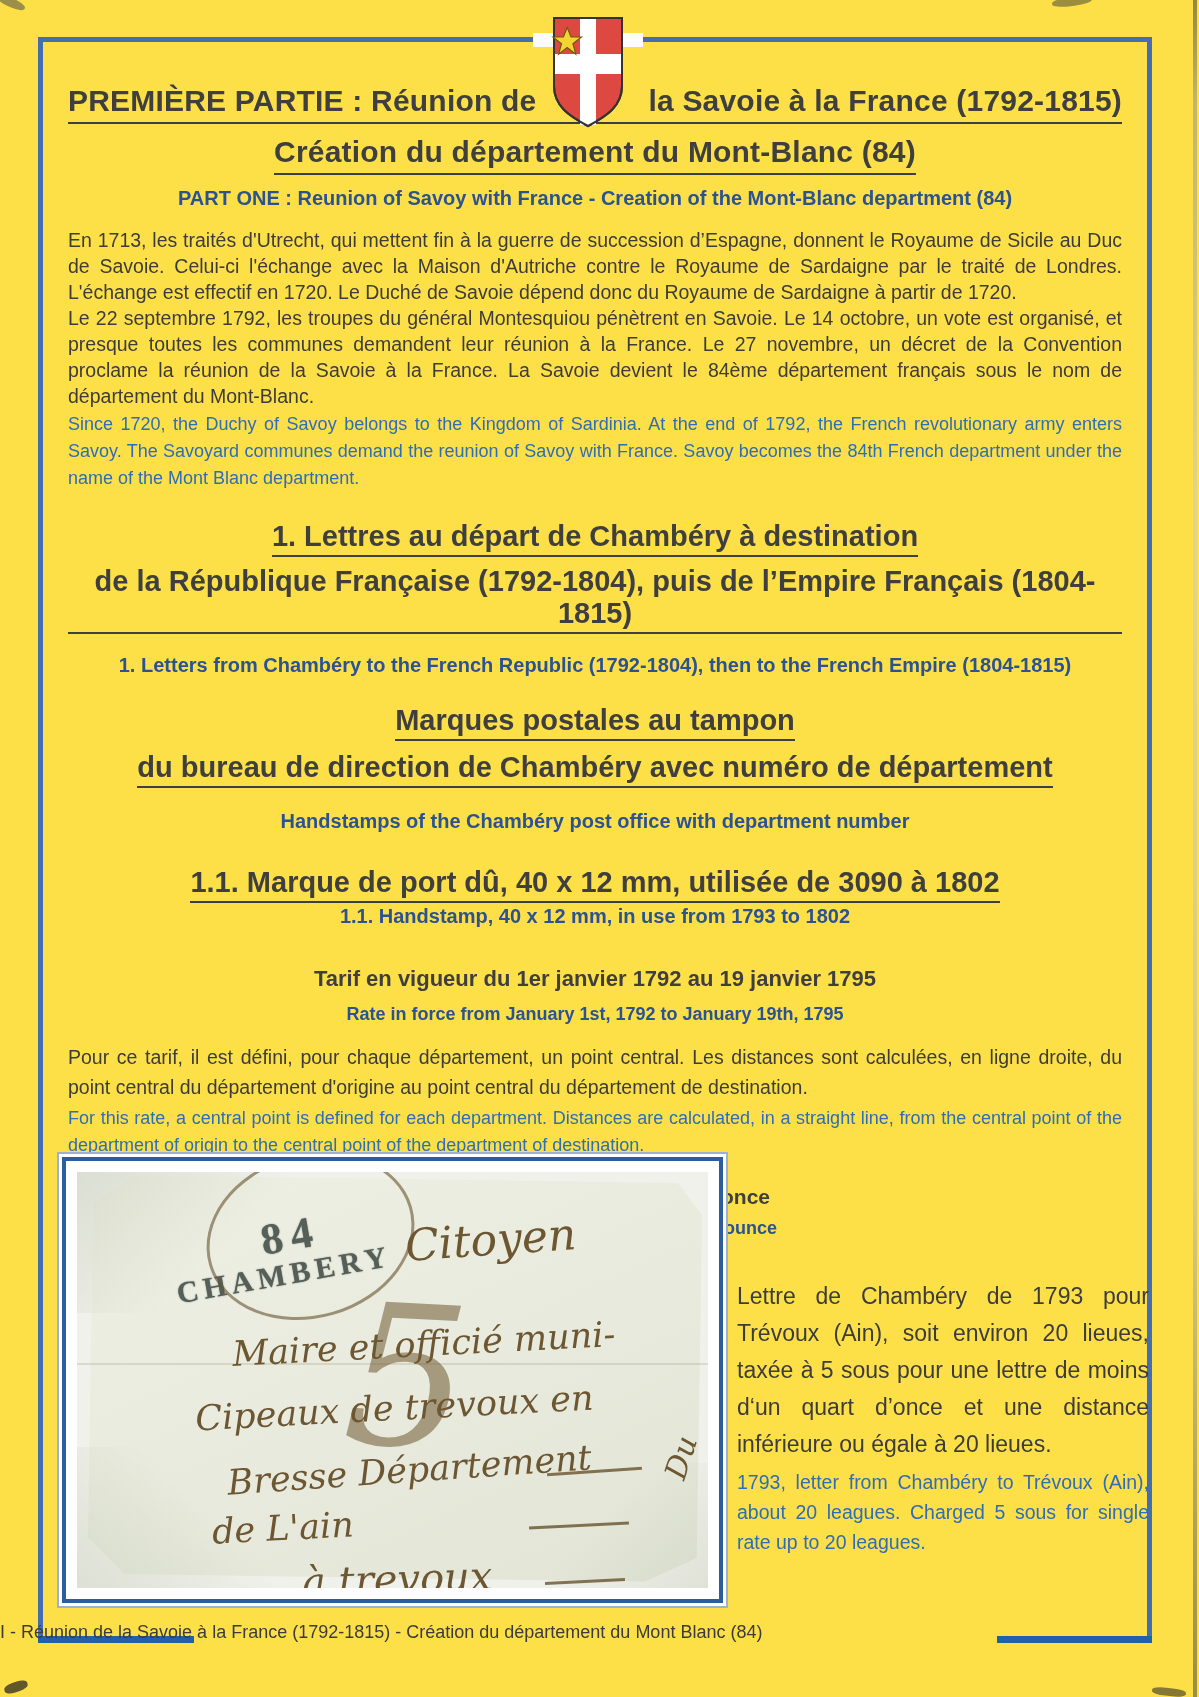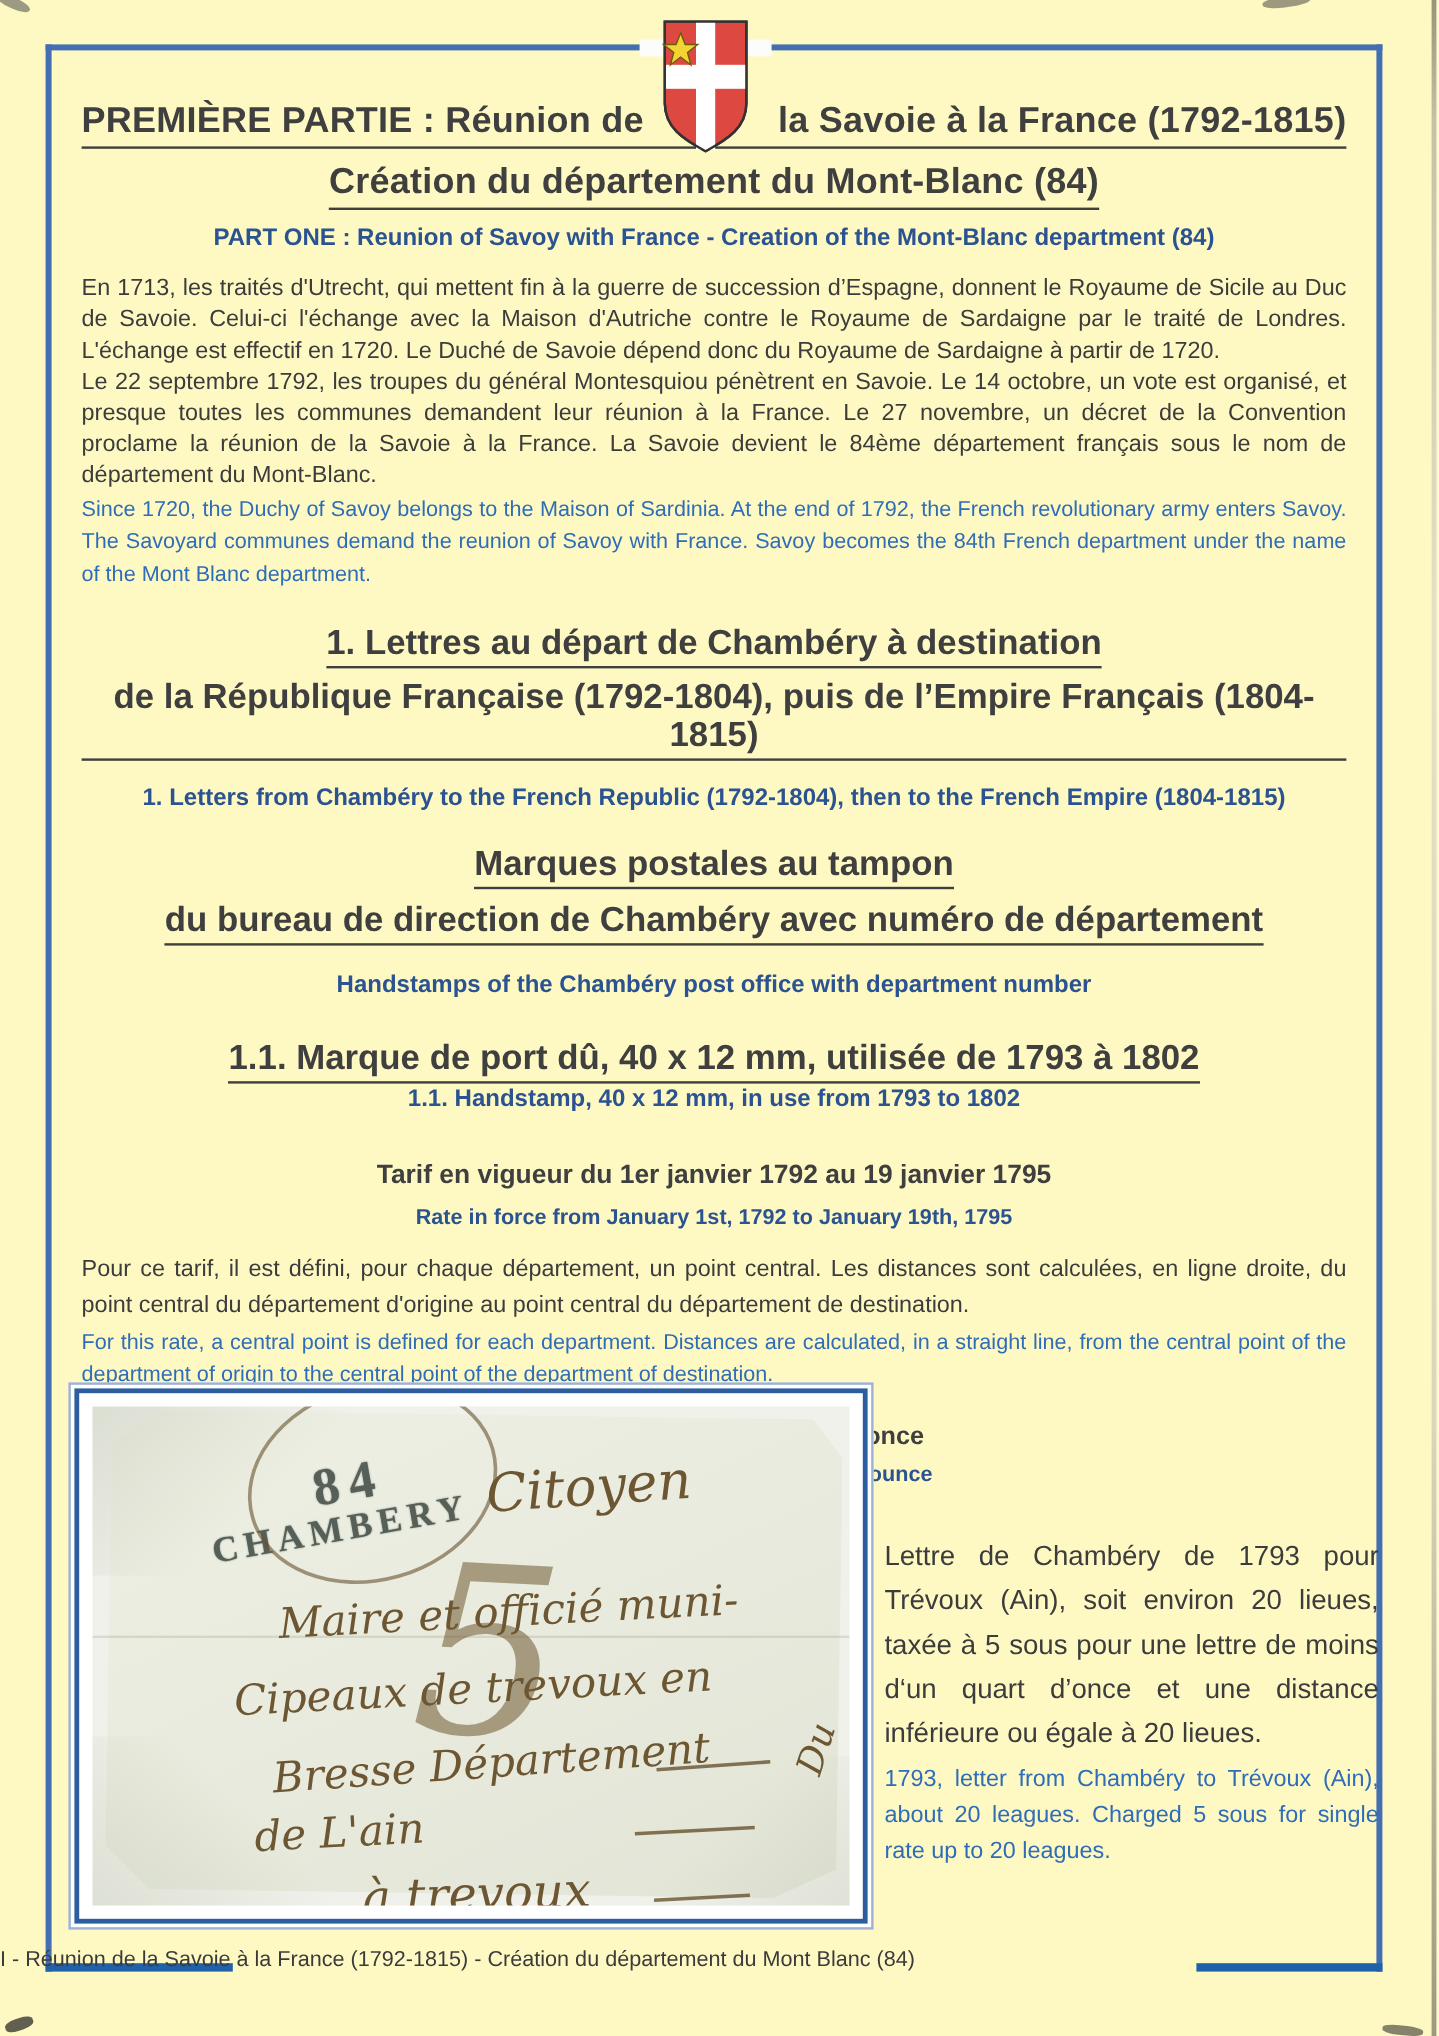--- a/index.html
+++ b/index.html
@@ -1,18 +1,18 @@
 <!DOCTYPE html>
 <html><head>
 <meta charset="utf-8">
 <style>
   html,body{margin:0;padding:0;background:#ffffff;}
   #page{
     position:relative;width:1199px;height:1697px;overflow:hidden;
-    background:#fef9c3;
+    background:#fde047;
     font-family:"Liberation Sans",sans-serif;
     color:#3c3c3c;
   }
   
   .art{position:absolute;pointer-events:none;}
   #art-right{right:2px;top:0;width:4px;height:100%;
     background:linear-gradient(#2f2f2f,#8a8a8a 6%,#c9c9c6 30%,#b5b5b2 70%,#3a3a3a 100%);opacity:.5;}
   #art-tl{left:-4px;top:-2px;width:30px;height:9px;background:#4c4c4c;transform:rotate(24deg);opacity:.55;border-radius:45%;}
   #art-tm{left:1052px;top:-3px;width:40px;height:9px;background:#3a3a3a;transform:rotate(-7deg);opacity:.5;border-radius:45%;}
   #art-bl{left:4px;top:1682px;width:24px;height:10px;background:#1e1e1e;transform:rotate(-18deg);opacity:.7;border-radius:40%;}
@@ -164,40 +164,40 @@
     <div id="title2" class="h-main">
       <span class="ul">Création du département du Mont-Blanc (84)</span>
     </div>
 
     <div id="part-one" class="h-blue">PART ONE : Reunion of Savoy with France - Creation of the Mont-Blanc department (84)</div>
 
     <div id="intro-fr">
       <p class="body-fr">En 1713, les traités d'Utrecht, qui mettent fin à la guerre de succession d’Espagne, donnent le Royaume de Sicile au Duc de Savoie. Celui-ci l'échange avec la Maison d'Autriche contre le Royaume de Sardaigne par le traité de Londres. L'échange est effectif en 1720. Le Duché de Savoie dépend donc du Royaume de Sardaigne à partir de 1720.</p>
       <p class="body-fr">Le 22 septembre 1792, les troupes du général Montesquiou pénètrent en Savoie. Le 14 octobre, un vote est organisé, et presque toutes les communes demandent leur réunion à la France. Le 27 novembre, un décret de la Convention proclame la réunion de la Savoie à la France. La Savoie devient le 84ème département français sous le nom de département du Mont-Blanc.</p>
     </div>
-    <p id="intro-en" class="body-en">Since 1720, the Duchy of Savoy belongs to the Maison of Sardinia. At the end of 1792, the French revolutionary army enters Savoy. The Savoyard communes demand the reunion of Savoy with France. Savoy becomes the 84th French department under the name of the Mont Blanc department.</p>
+    <p id="intro-en" class="body-en">Since 1720, the Duchy of Savoy belongs to the Kingdom of Sardinia. At the end of 1792, the French revolutionary army enters Savoy. The Savoyard communes demand the reunion of Savoy with France. Savoy becomes the 84th French department under the name of the Mont Blanc department.</p>
 
     <div id="s1-l1" class="h-sec">
       <span class="ul">1. Lettres au départ de Chambéry à destination</span>
     </div>
     <div id="s1-l2" class="h-sec">
       <span class="ul">de la République Française (1792-1804), puis de l’Empire Français (1804-1815)</span>
     </div>
     <div id="s1-en" class="h-blue">1. Letters from Chambéry to the French Republic (1792-1804), then to the French Empire (1804-1815)</div>
 
     <div id="s1s-l1" class="h-sec">
       <span class="ul">Marques postales au tampon</span>
     </div>
     <div id="s1s-l2" class="h-sec">
       <span class="ul">du bureau de direction de Chambéry avec numéro de département</span>
     </div>
     <div id="s1s-en" class="h-blue">Handstamps of the Chambéry post office with department number</div>
 
     <div id="s11-fr" class="h-sec">
-      <span class="ul">1.1. Marque de port dû, 40 x 12 mm, utilisée de 1793 à 1802</span>
+      <span class="ul">1.1. Marque de port dû, 40 x 12 mm, utilisée de 3090 à 1802</span>
     </div>
     <div id="s11-en" class="h-blue">1.1. Handstamp, 40 x 12 mm, in use from 1793 to 1802</div>
 
     <div id="tarif-fr" class="h-dark">Tarif en vigueur du 1er janvier 1792 au 19 janvier 1795</div>
     <div id="tarif-en" class="h-blue-sm">Rate in force from January 1st, 1792 to January 19th, 1795</div>
 
     <p id="rate-fr" class="body-fr" style="line-height:30px;margin-top:16px;">Pour ce tarif, il est défini, pour chaque département, un point central. Les distances sont calculées, en ligne droite, du point central du département d'origine au point central du département de destination.</p>
     <p id="rate-en" class="body-en">For this rate, a central point is defined for each department. Distances are calculated, in a straight line, from the central point of the department of origin to the central point of the department of destination.</p>
 
     <div id="weight-fr" class="h-dark">Lettres de moins d’un quart d’once</div>

